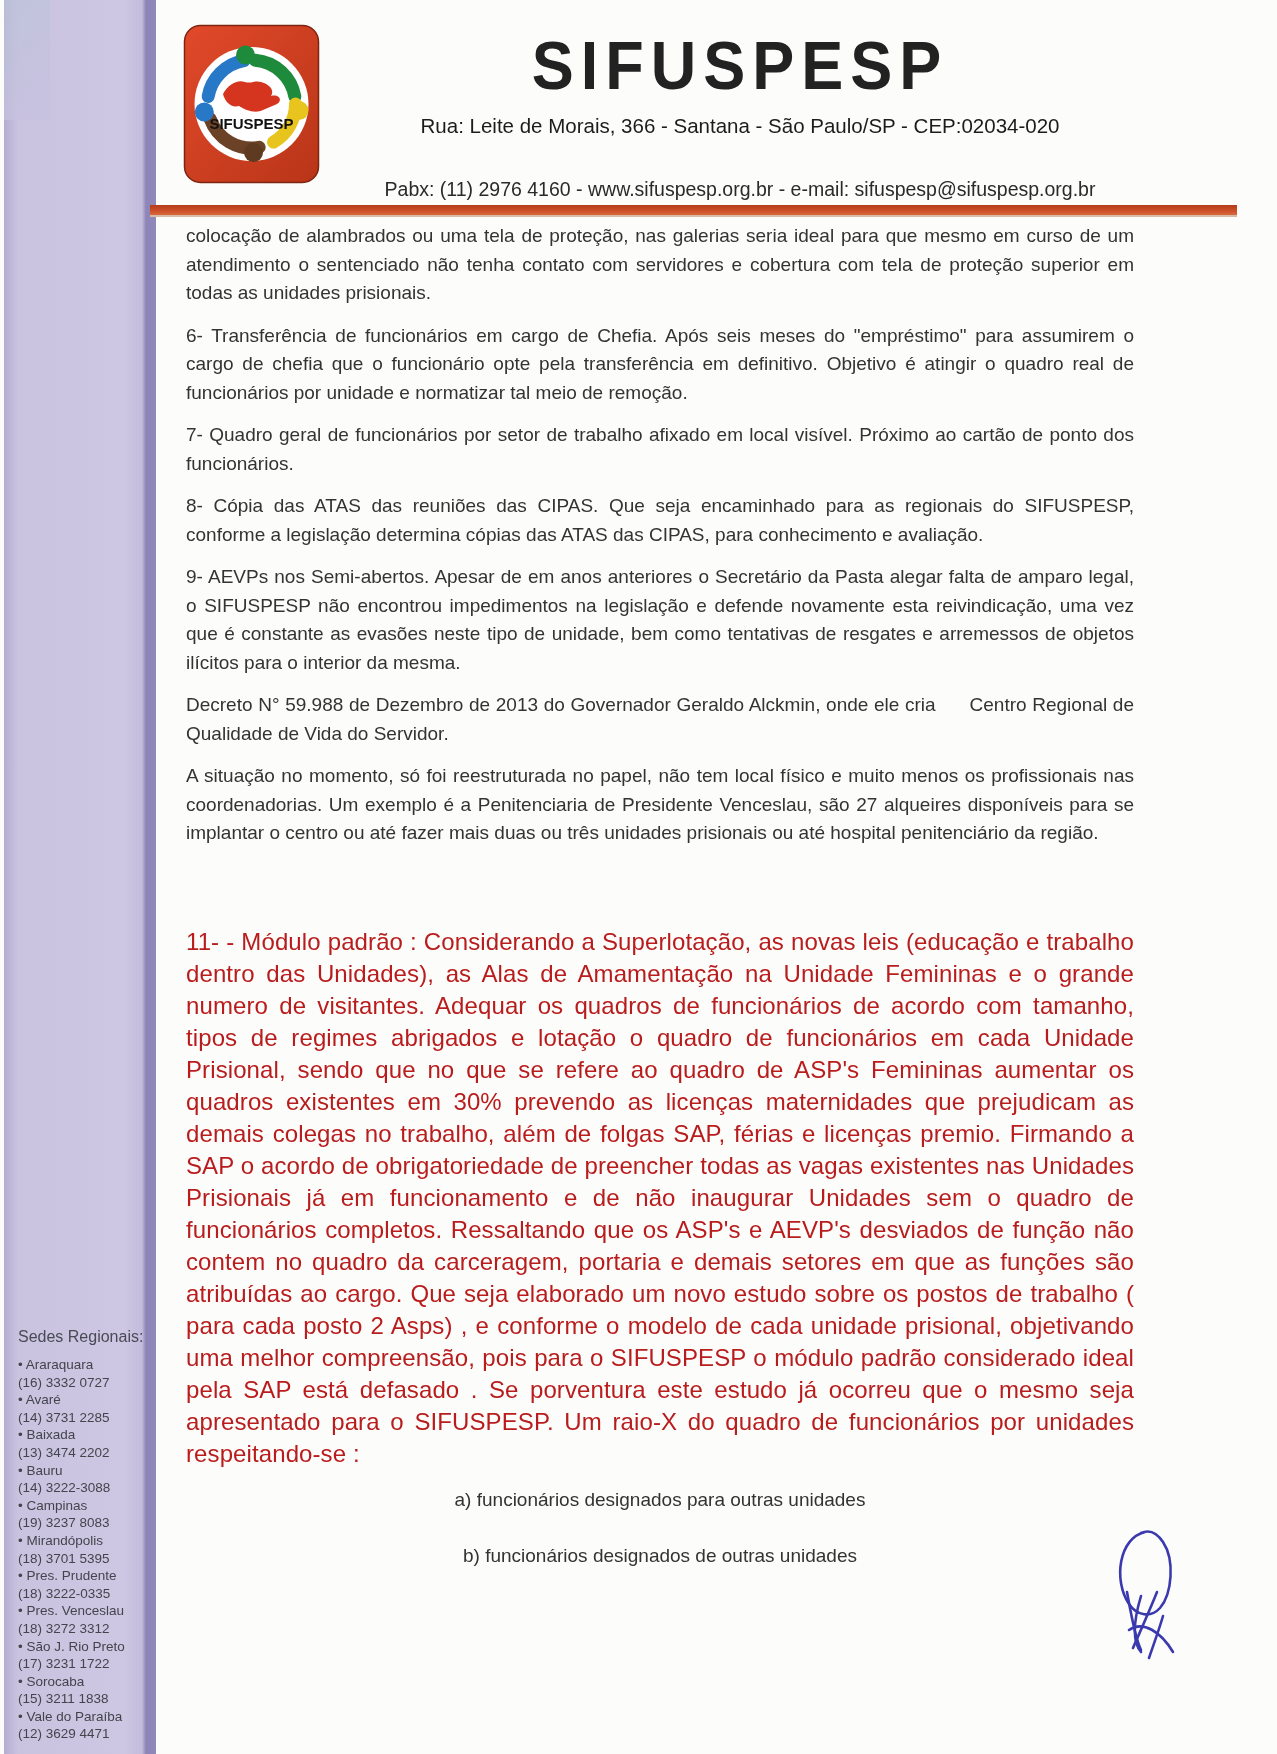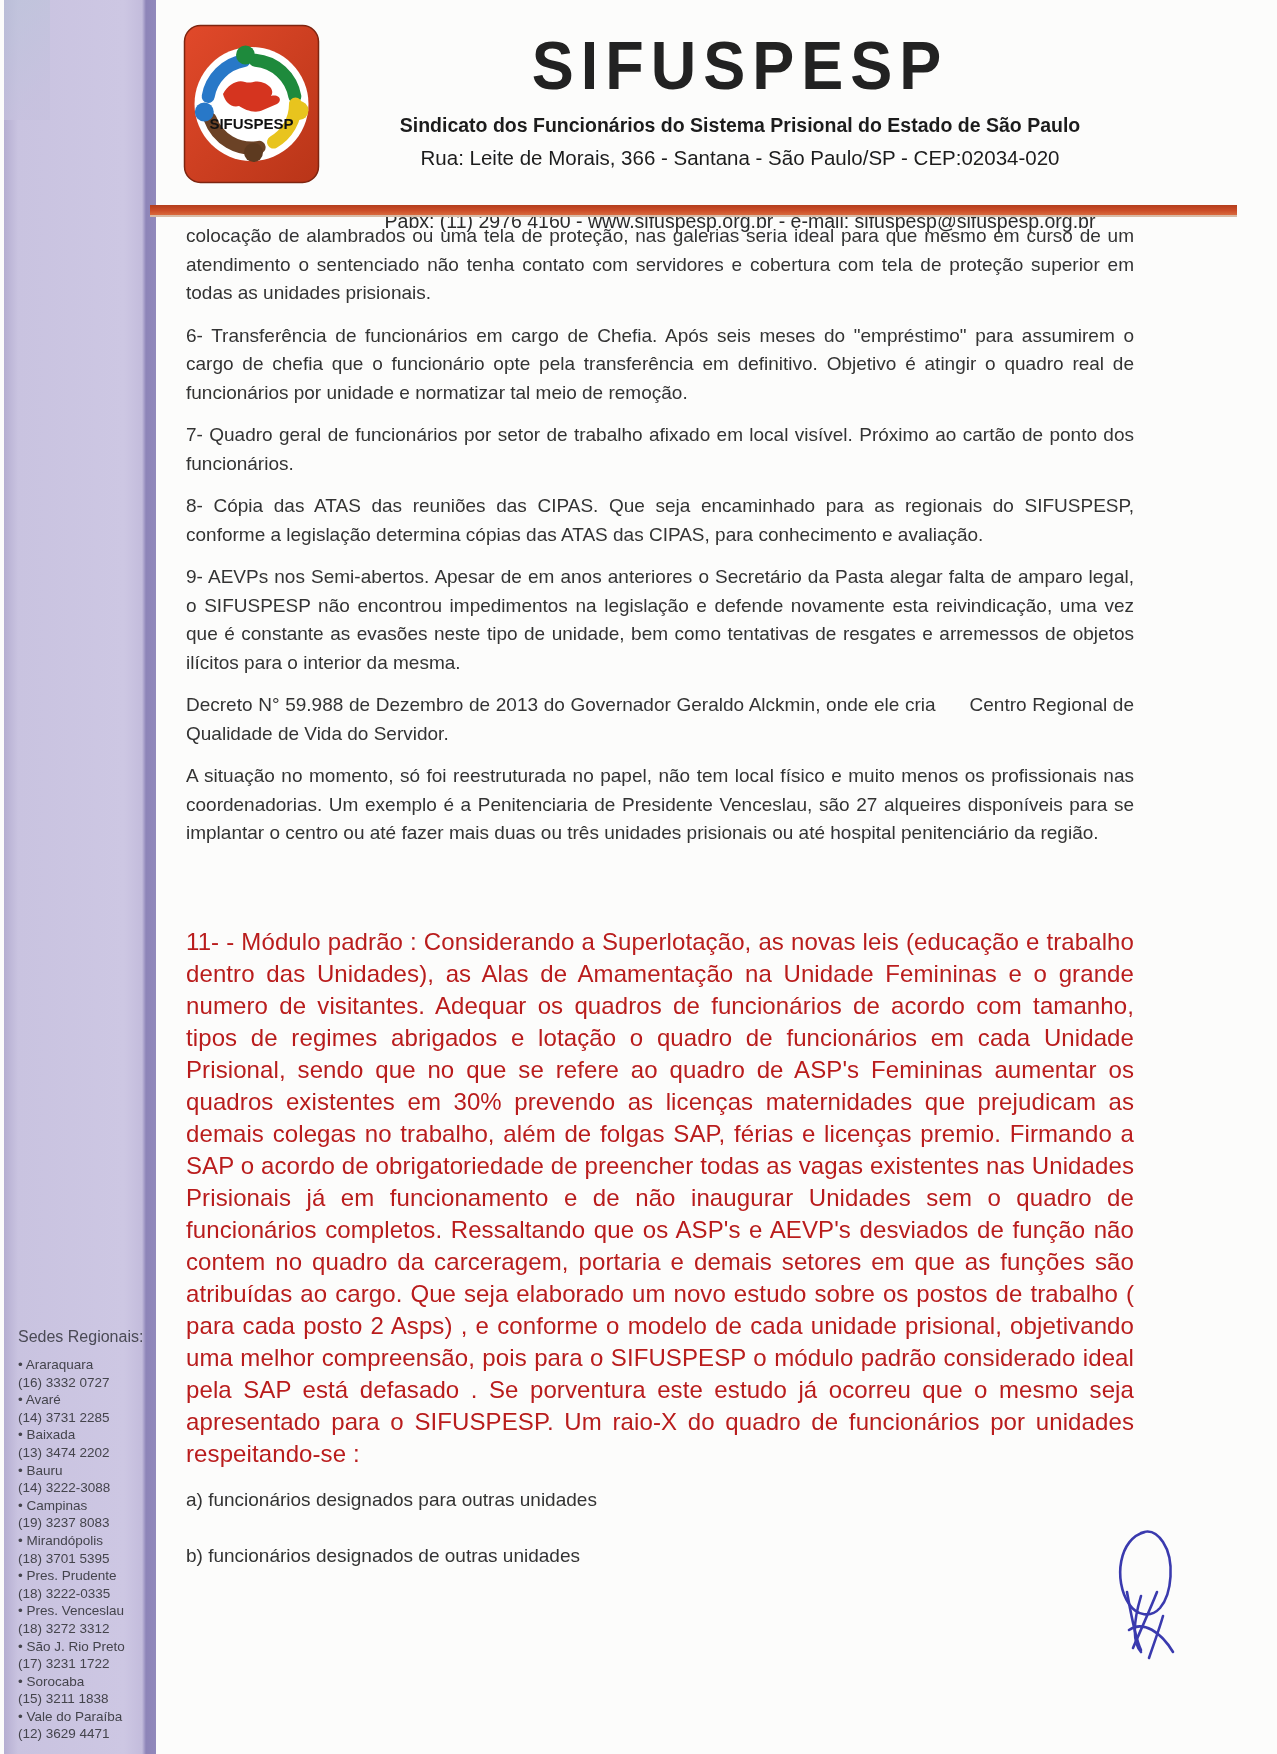--- a/index.html
+++ b/index.html
@@ -53,21 +53,21 @@
     position:absolute;left:186px;top:222px;width:948px;
     font-size:19px;line-height:28.5px;text-align:justify;color:#333;
   }
   .body-text p{margin:0 0 14px 0;}
   p.prewrap{white-space:pre-wrap;}
   p.gap-before{margin-top:14px;}
   p.modulo{
     margin-top:78px;font-size:24px;line-height:32px;color:#b91c1c;
     letter-spacing:.1px;
   }
-  p.list-item{margin-top:16px;text-align:left;margin-bottom:28px;}
+  p.list-item{margin-top:16px;text-align:center;margin-bottom:28px;}
   
   .signature{position:absolute;left:1083px;top:1522px;width:112px;height:150px;}
 </style>
 </head>
 <body>
 
 <div class="page">
 
   <div class="left-strip">
     <div class="corner-smudge"></div>
@@ -139,21 +139,20 @@
     <circle cx="62.5" cy="31" r="9.5" fill="#1e8a3c"></circle>
     <circle cx="116" cy="86.5" r="9.5" fill="#e8c41e"></circle>
     <circle cx="70.5" cy="128.5" r="9.5" fill="#5d3a20"></circle>
 
     <path d="M 40,70 C 45,60 55,55 62,58 C 68,60 72,56 78,58 C 86,60 92,66 88,72 C 96,70 100,76 94,80 L 80,86 C 72,90 62,86 56,82 C 48,84 42,78 40,70 Z" fill="#d5341f"></path>
     <text x="68.5" y="105" text-anchor="middle" font-family="Liberation Sans, sans-serif" font-size="15" font-weight="bold" fill="#111">SIFUSPESP</text>
   </svg>
 
   <div class="header-text">
     <div class="org-title">SIFUSPESP</div>
-    <div class="sub1">Sindicato dos Funcionários do Sistema Prisional do Estado de São Paulo</div>
     <div class="sub2">Rua: Leite de Morais, 366 - Santana - São Paulo/SP - CEP:02034-020</div>
     <div class="sub3">Pabx: (11) 2976 4160 - www.sifuspesp.org.br - e-mail: sifuspesp@sifuspesp.org.br</div>
   </div>
 
   <div class="red-rule"></div>
 
   <div class="body-text">
     <p>colocação de alambrados ou uma tela de proteção, nas galerias seria ideal para que mesmo em curso de um atendimento o sentenciado não tenha contato com servidores e cobertura com tela de proteção superior em todas as unidades prisionais.</p>
     <p class="gap-before">6- Transferência de funcionários em cargo de Chefia. Após seis meses do "empréstimo" para assumirem o cargo de chefia que o funcionário opte pela transferência em definitivo. Objetivo é atingir o quadro real de funcionários por unidade e normatizar tal meio de remoção.</p>
     <p class="gap-before">7- Quadro geral de funcionários por setor de trabalho afixado em local visível. Próximo ao cartão de ponto dos funcionários.</p>

